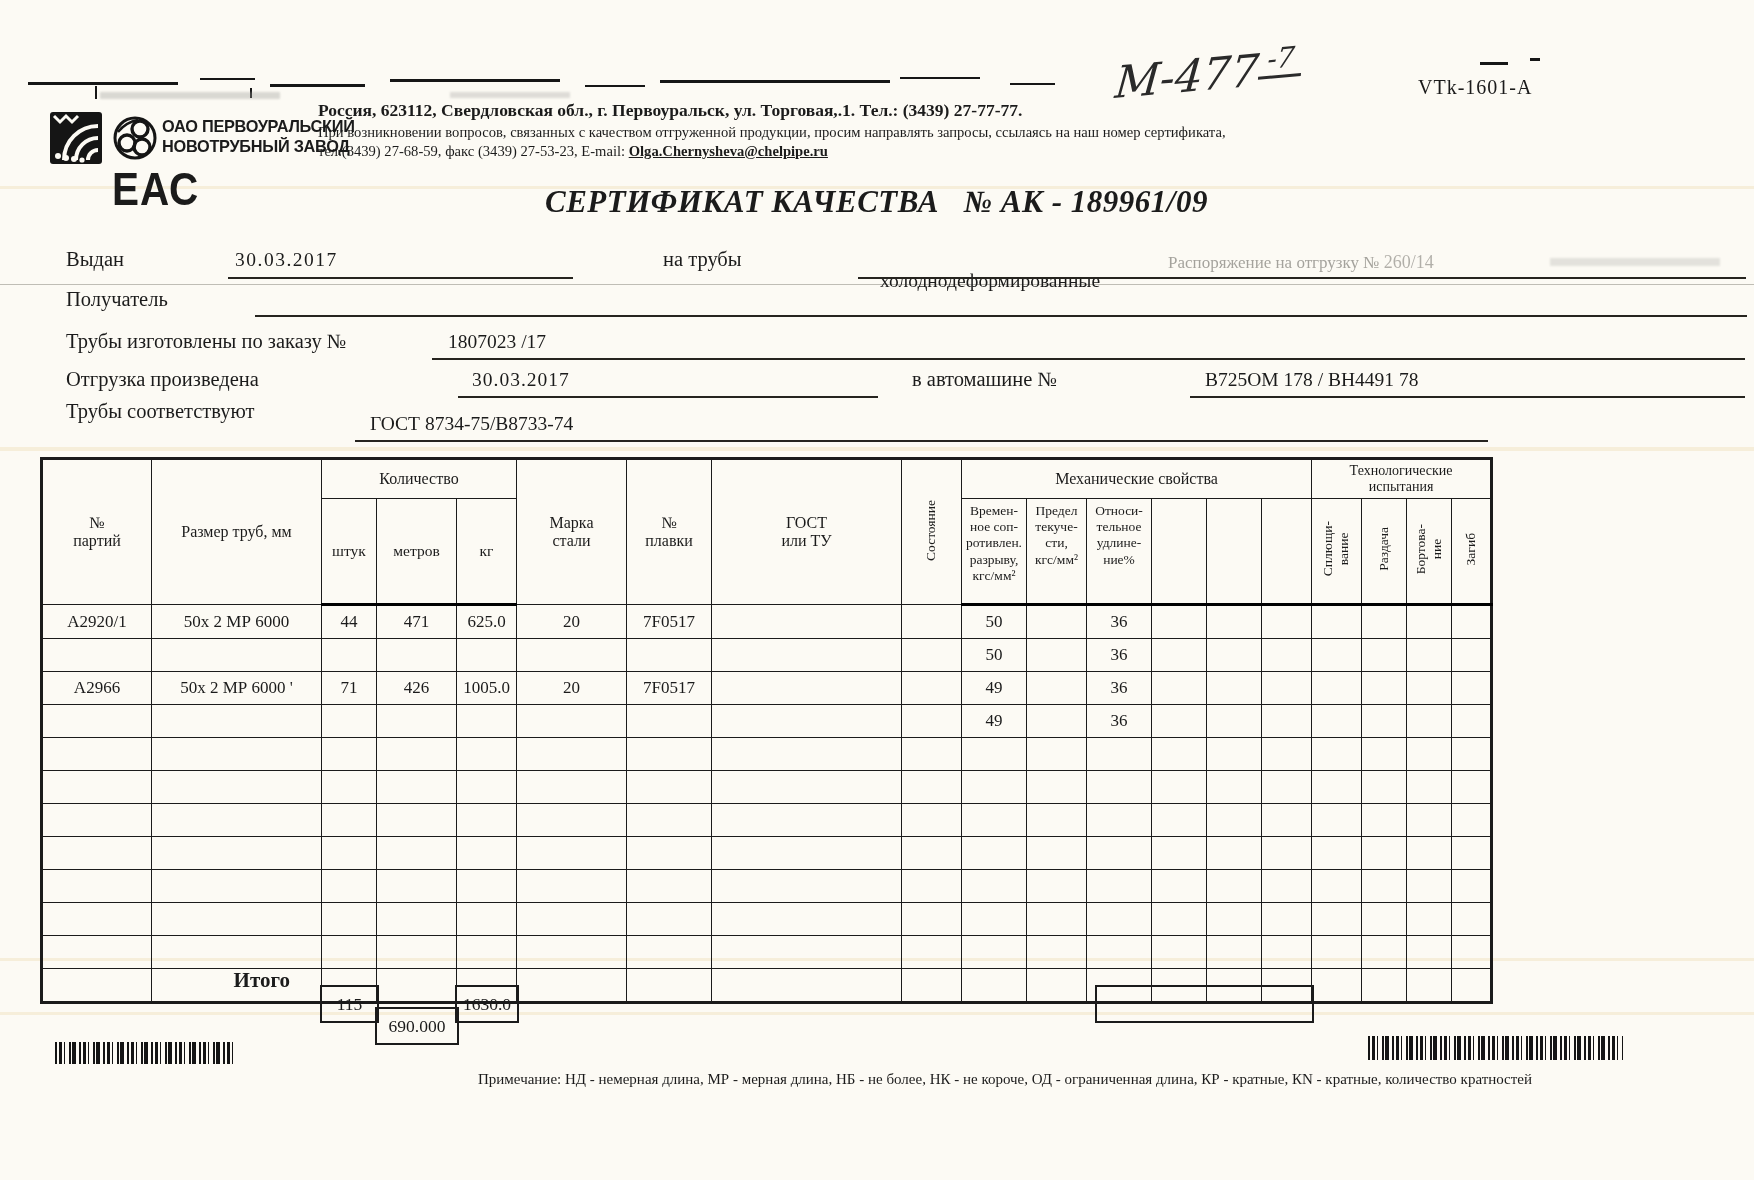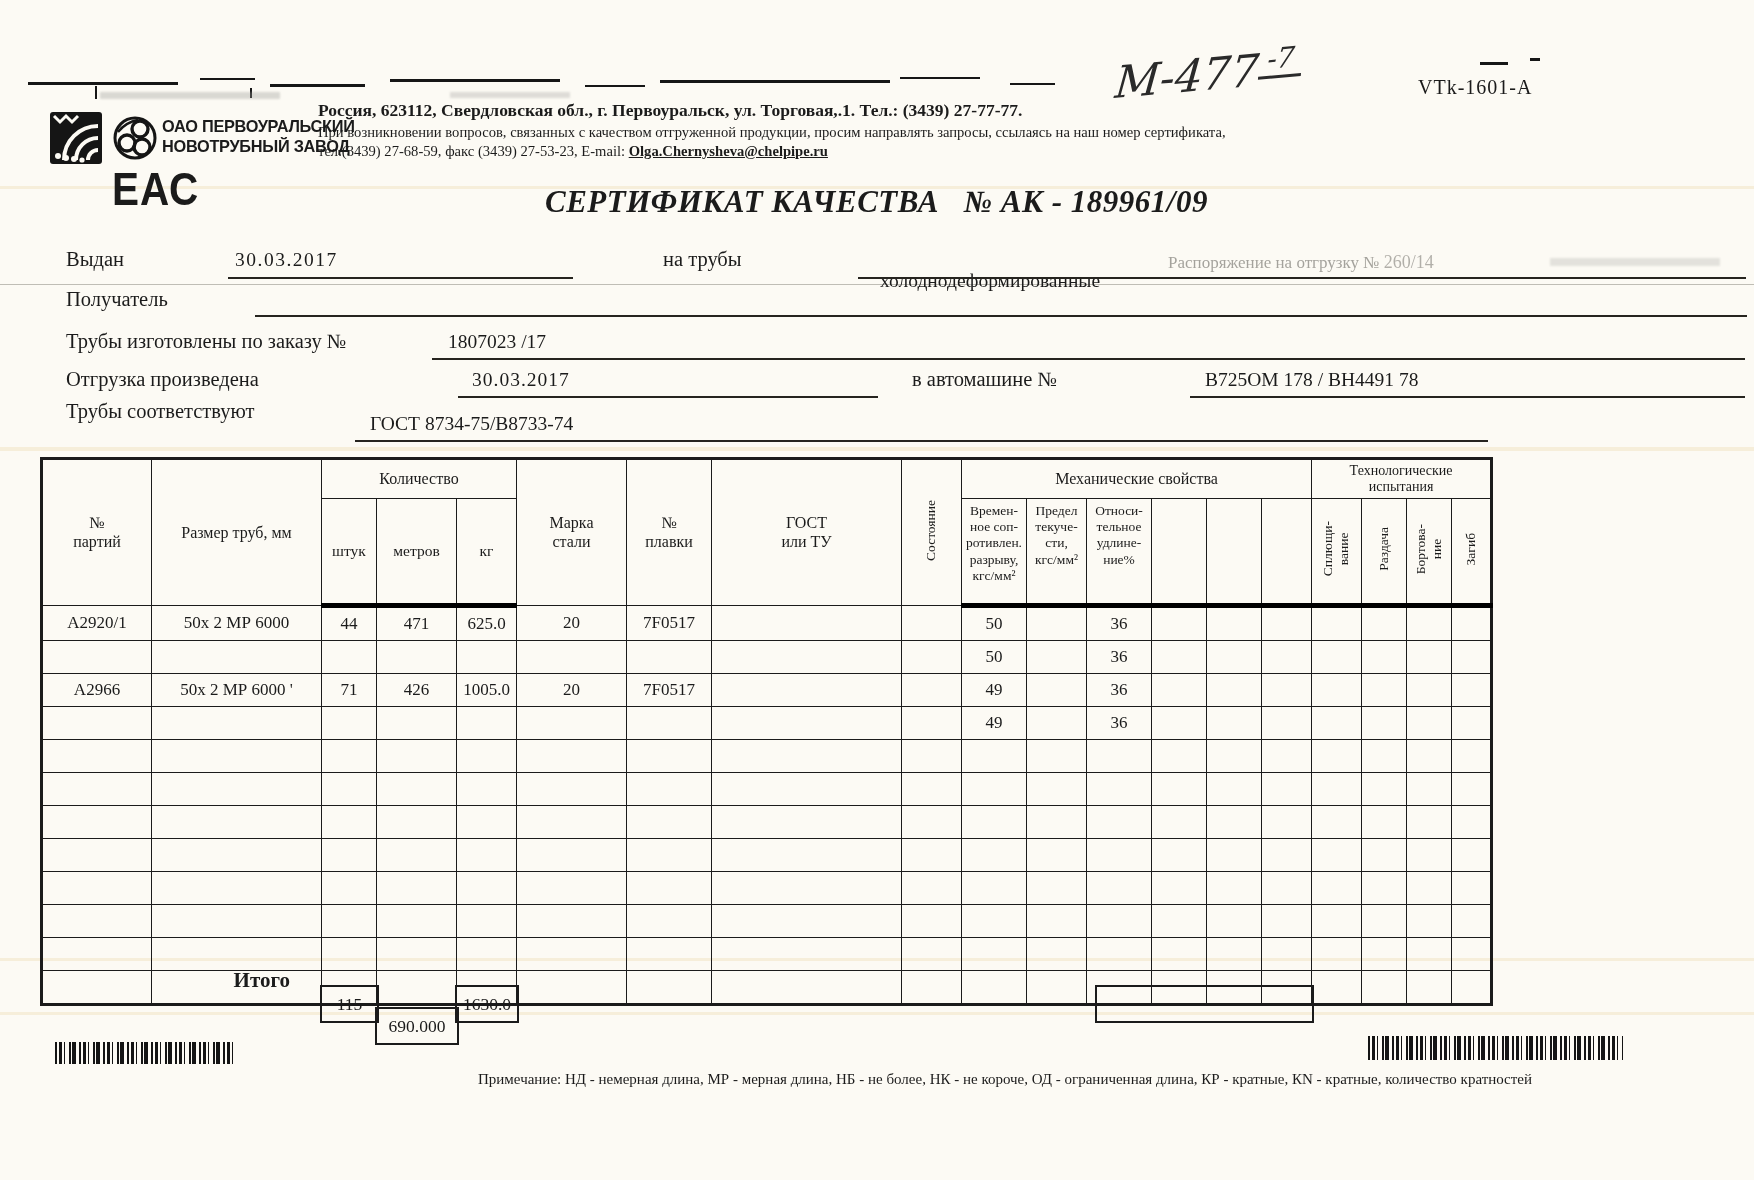--- a/index.html
+++ b/index.html
@@ -28,21 +28,21 @@
   .uline{position:absolute;height:2px;background:#26241f;}
   .ghost{color:#4e4c46;opacity:.5;filter:blur(.4px);font-size:17px;white-space:nowrap;}
   .ghostnum{opacity:.85;filter:blur(.2px);font-size:18px;}
   .grayline{position:absolute;height:1px;background:#8d8a82;opacity:.55;}
   
   table.cert{border-collapse:collapse;table-layout:fixed;width:1450px;border:3px solid #1b1b1b;}
   table.cert th,table.cert td{border:1.6px solid #1b1b1b;padding:0 2px;text-align:center;
         font-weight:normal;overflow:hidden;}
   table.cert thead tr.gr th{height:38px;font-size:16px;}
   table.cert thead tr.sub th{height:100px;font-size:15.5px;}
-  table.cert thead tr.sub th{border-bottom:5px solid #000000;}
+  table.cert thead tr.sub th{border-bottom:3px solid #000000;}
   table.cert td{height:32px;font-size:17px;}
   .pre{white-space:pre-line;line-height:1.15;}
   .mechsub{vertical-align:top;font-size:13.5px!important;padding-top:4px!important;line-height:1.2;}
   .v{writing-mode:vertical-rl;transform:rotate(180deg);white-space:pre-line;
      font-size:13.5px;line-height:1.2;display:inline-block;}
   .totcell{position:absolute;border:2px solid #1b1b1b;height:34px;line-height:34px;
      text-align:center;font-size:17.5px;background:transparent;}
   .totlabel{font-weight:bold;font-size:21px;}
   .foot{font-size:15px;white-space:nowrap;}
   .barcode{position:absolute;background:

